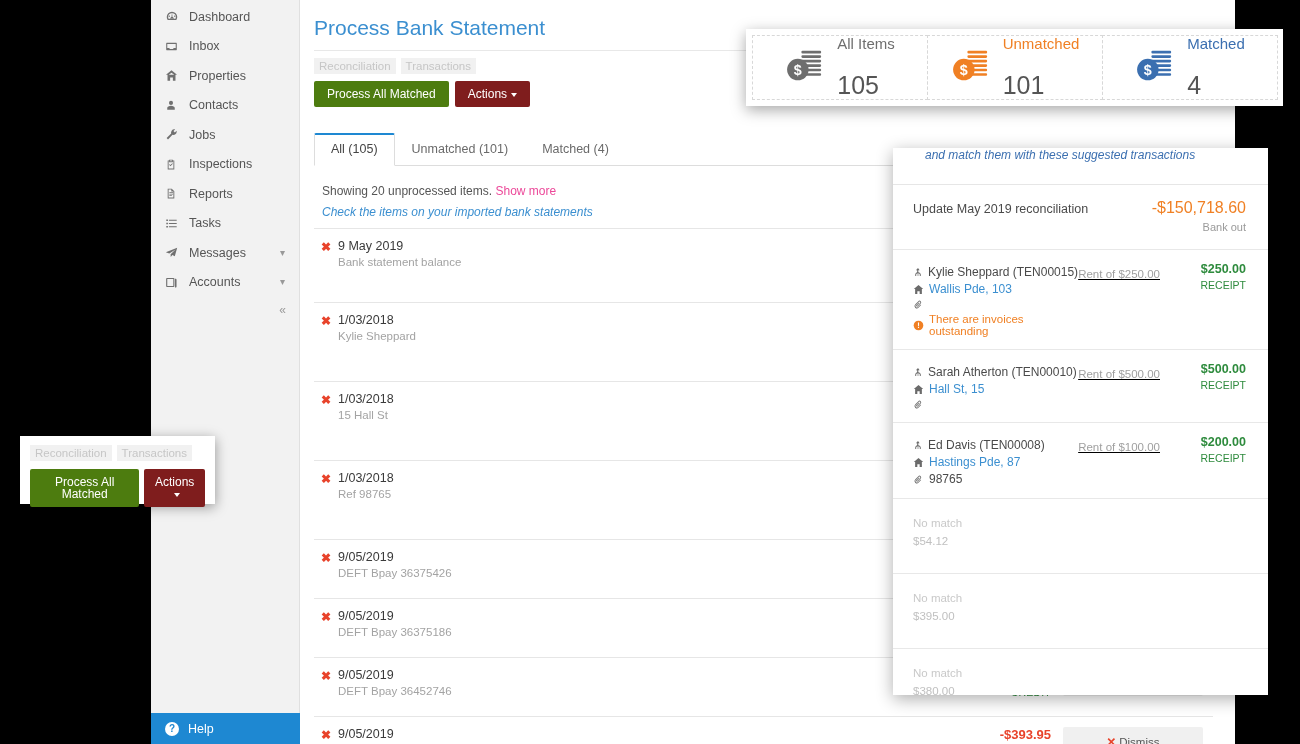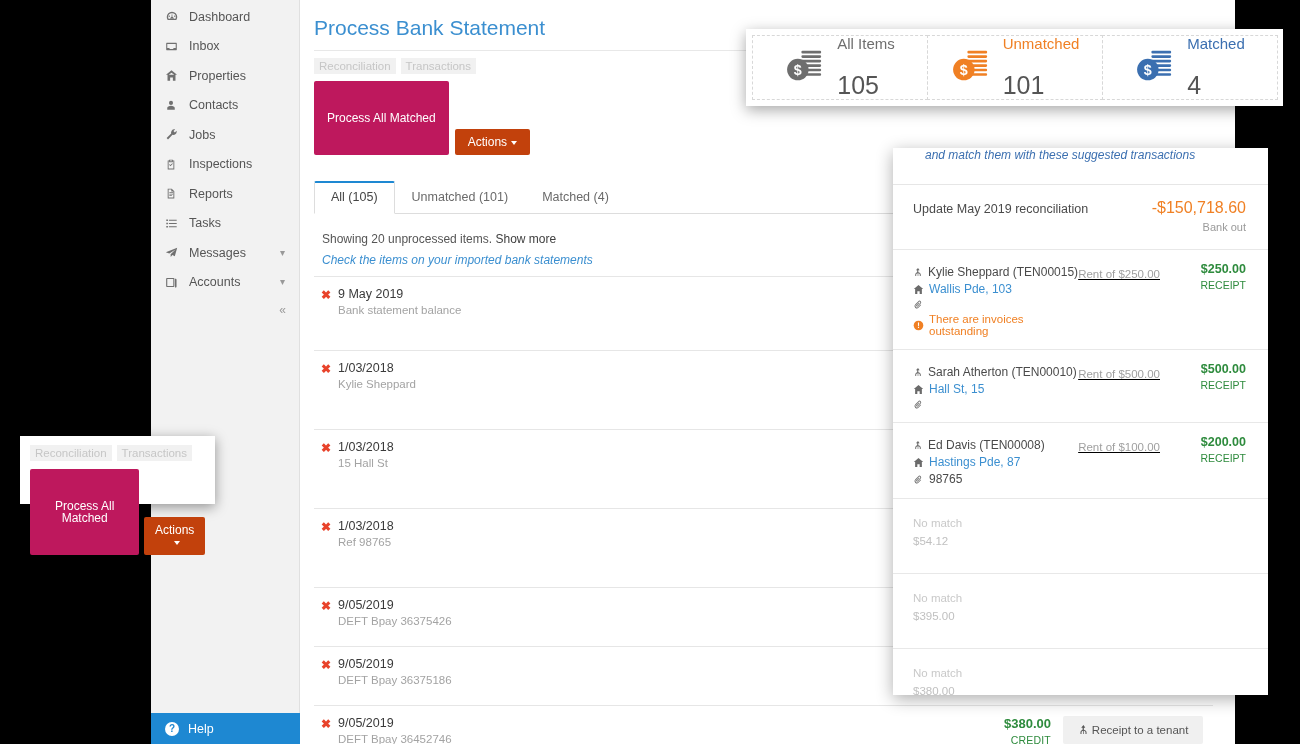--- a/index.html
+++ b/index.html
@@ -82,22 +82,22 @@
   .crumb {
     background: #f1f1f1; color: #c6c6c6;
     font-size: 11.5px; padding: 2px 5px; cursor: pointer;
   }
   .btn-row { display: flex; gap: 6px; margin-bottom: 25px; }
   .btn {
     border: none; cursor: pointer; font-size: 12px;
     font-family: inherit; border-radius: 2px;
     padding: 7px 13px; color: #fff; line-height: 1;
   }
-  .btn-primary { background: #be185d; }
-  .btn-grey { background: #c2410c; margin-top: 48px; }
+  .btn-primary { background: #4d7c0f; }
+  .btn-grey { background: #7f1d1d; }
   .caret {
     display: inline-block; width: 0; height: 0;
     border-left: 3.5px solid transparent;
     border-right: 3.5px solid transparent;
     border-top: 4px solid currentColor;
     margin-left: 4px; vertical-align: middle;
   }
 
   
   .tabs { display: flex; border-bottom: 1px solid #ddd; position: relative; }
@@ -109,21 +109,21 @@
   .tab.active {
     color: #454545; background: #fff;
     border: 1px solid #ddd; border-bottom-color: #fff;
     border-top: 2px solid #1e88d2; border-radius: 2px 2px 0 0;
     padding-top: 7px;
   }
 
   .showing {
     font-size: 12px; color: #555; padding: 18px 0 7px 8px;
   }
-  .showing a { color: #404040; text-decoration: none; cursor: pointer; text-align: center; }
+  .showing a { color: #ec4899; text-decoration: none; cursor: pointer; text-align: center; }
   .sub-note {
     font-size: 12px; color: #3b8fd0; font-style: italic;
     padding: 0 0 9px 8px; cursor: pointer;
   }
 
   
   .tx-list { }
   .tx-row {
     display: flex; align-items: flex-start;
     border-top: 1px solid #e6e6e6;

